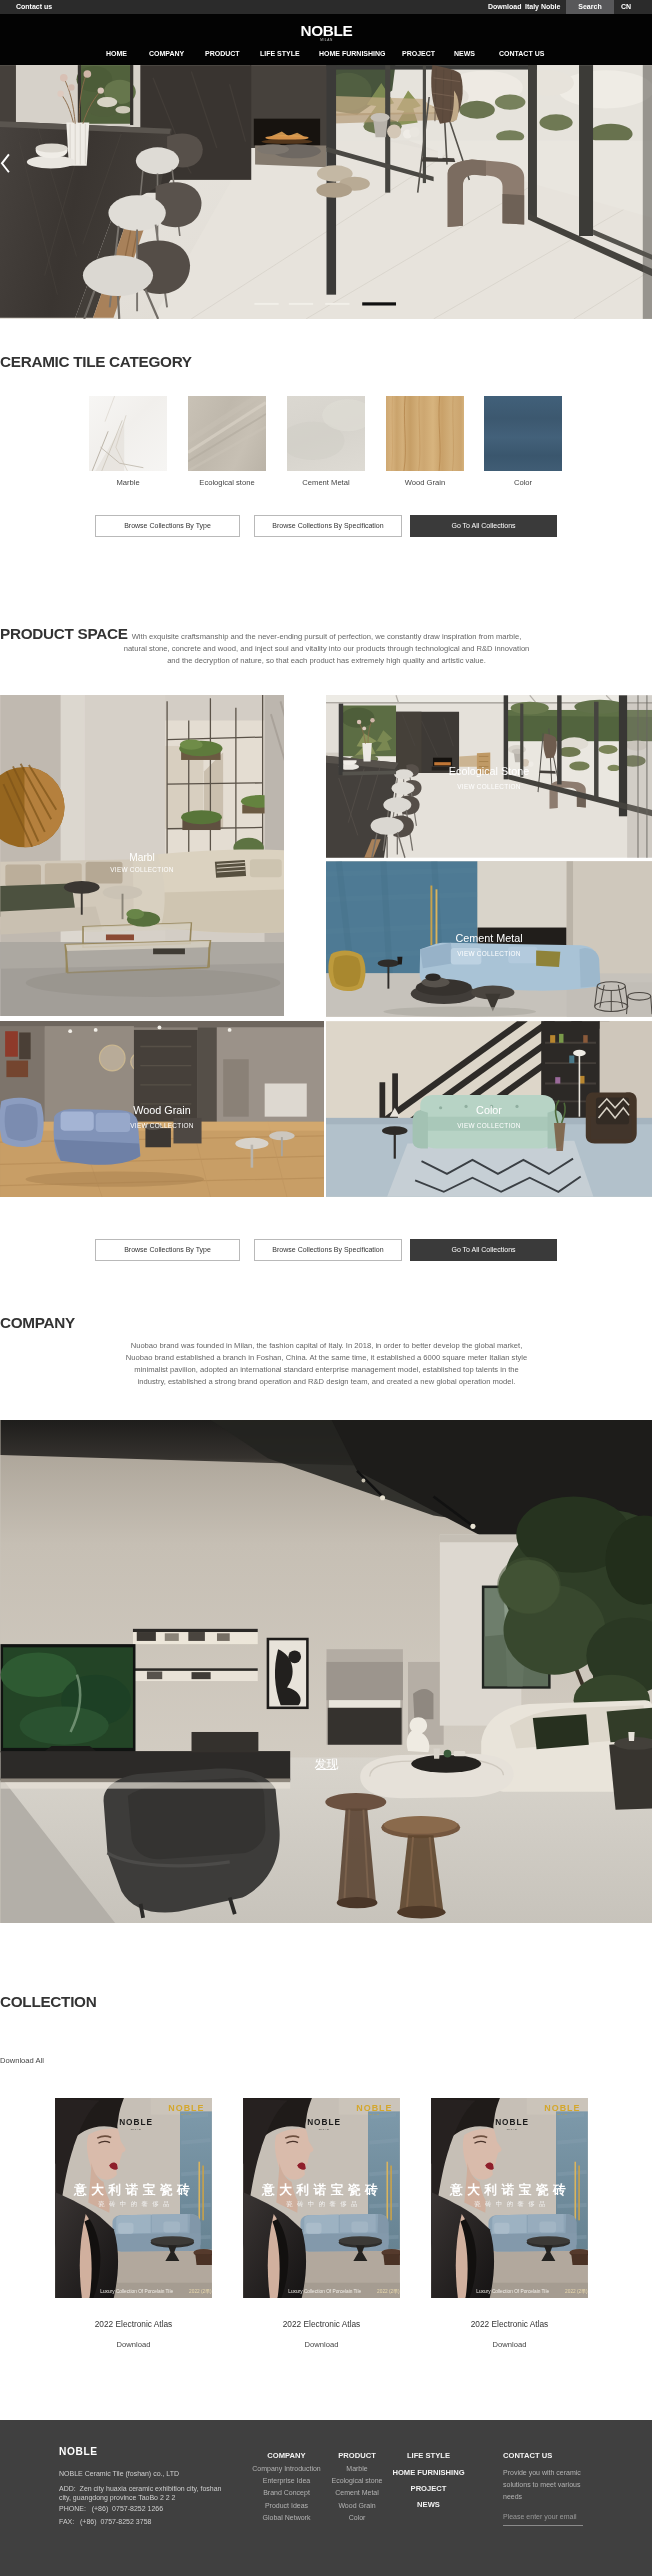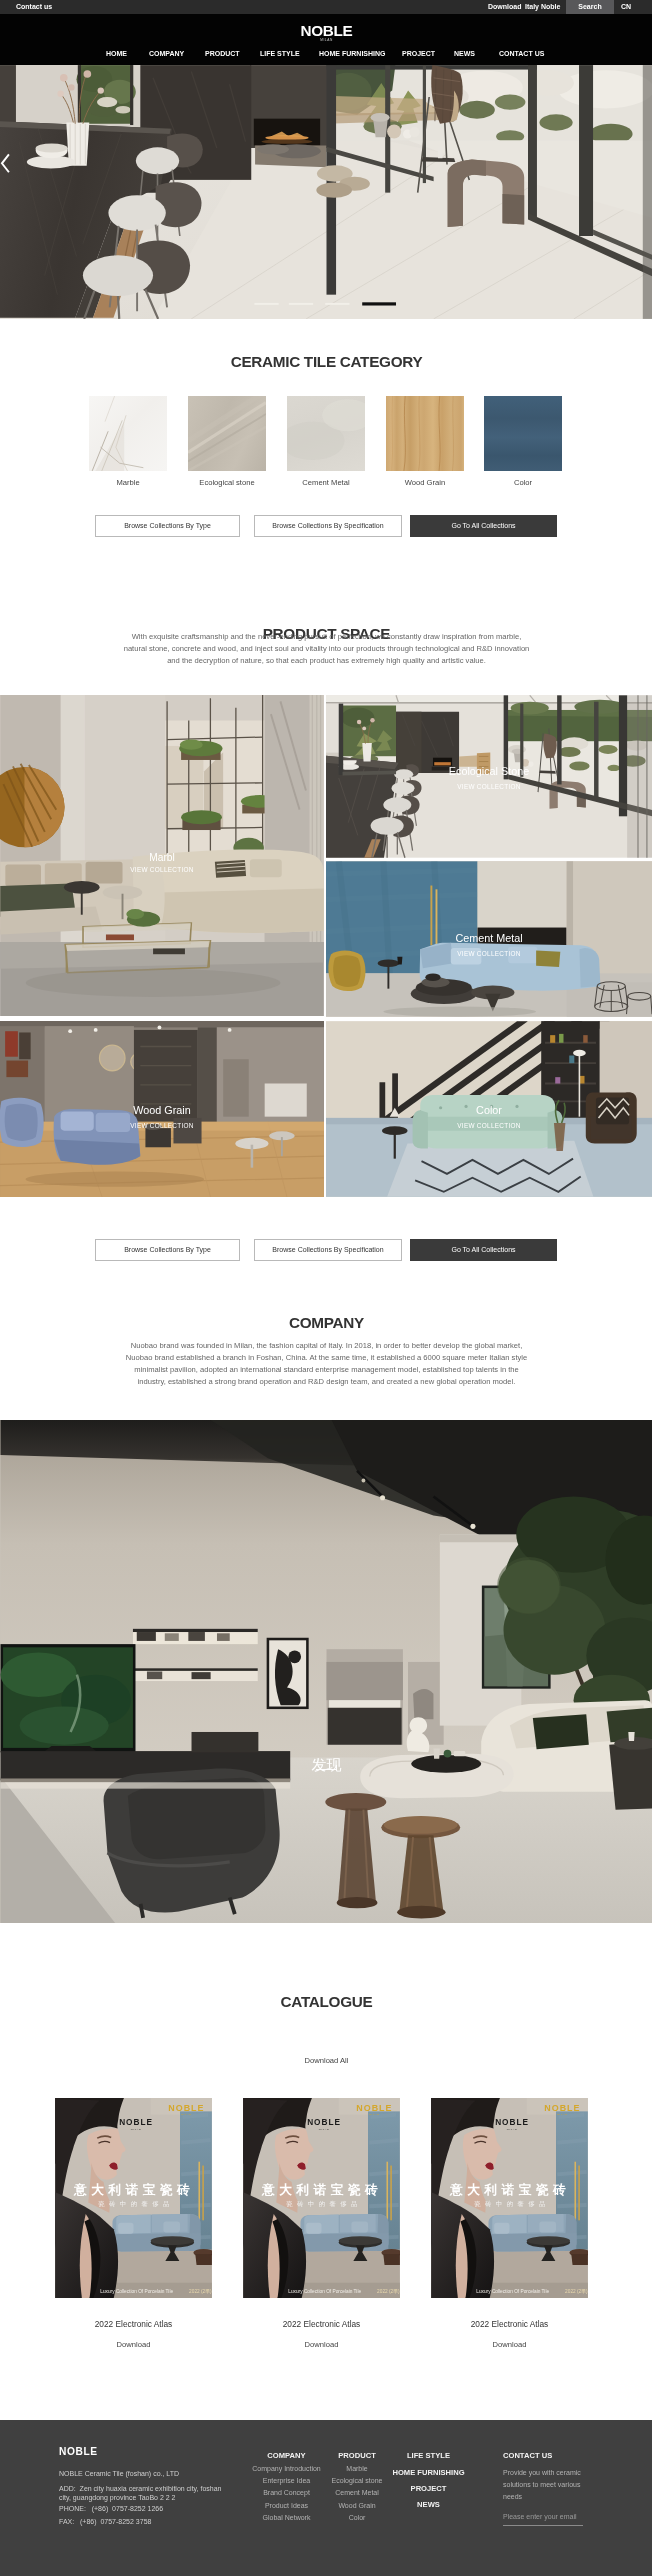--- a/index.html
+++ b/index.html
@@ -1,20 +1,20 @@
 <!DOCTYPE html>
 <html style="font-size:10.2px"><head>
 <meta charset="utf-8">
 <style>
   * { margin:0; padding:0; box-sizing:border-box; }
   html,body { background:#fff; }
   body { font-family:"Liberation Sans", sans-serif; }
   #page { position:relative; width:653px; height:2576px; margin:0 auto; overflow:hidden; background:#fff; }
   .abs { position:absolute; }
-  .ctr { text-align:center; }
+  .ctr { }
   .h1 { font-size:15.3px; font-weight:bold; color:#333; letter-spacing:-0.3px; }
   .para { font-size:7.6px; color:#666; line-height:12px; text-align:center; }
   .sw { top:0; width:78px; height:75px; overflow:hidden; }
   .swl { top:82px; width:78px; text-align:center; font-size:7.6px; color:#444; }
   .btn-light { top:0; height:21.7px; background:#fff; border:0.6px solid #b9b9b9; color:#333; font-size:7px; text-align:center; line-height:20.4px; }
   .btn-dark { top:0; height:21.7px; background:#3a3a3a; color:#fff; font-size:7px; text-align:center; line-height:21.7px; }
   .ovl-t { position:absolute; width:100%; text-align:center; color:#fff; font-size:10.2px; }
   .ovl-v { position:absolute; width:100%; text-align:center; color:#fff; font-size:6.4px; letter-spacing:0.3px; }
   .card { position:absolute; top:0; width:157px; height:200px; overflow:hidden; }
   .cap1 { position:absolute; top:221px; width:157px; text-align:center; font-size:8.3px; color:#333; }
@@ -256,21 +256,21 @@
     <div class="abs btn-light" style="left:95px;width:145px;">Browse Collections By Type</div>
     <div class="abs btn-light" style="left:254px;width:148px;">Browse Collections By Specification</div>
     <div class="abs btn-dark" style="left:410px;width:147px;">Go To All Collections</div>
   </div>
 
   <div class="abs h1 ctr" style="left:0;top:625px;width:653px;">PRODUCT SPACE</div>
   <div class="abs para" style="left:0;top:631px;width:653px;">With exquisite craftsmanship and the never-ending pursuit of perfection, we constantly draw inspiration from marble,<br>natural stone, concrete and wood, and inject soul and vitality into our products through technological and R&amp;D innovation<br>and the decryption of nature, so that each product has extremely high quality and artistic value.</div>
 
   <div class="abs" id="grid" style="left:0;top:695px;width:653px;height:503px;">
 
-    <div class="abs" style="left:0;top:0;width:324px;height:321px;overflow:hidden;">
+    <div class="abs" style="left:0;top:0;width:284px;height:321px;overflow:hidden;">
       <svg width="324" height="321" viewBox="0 0 508 504">
         <rect width="508" height="504" fill="#d3cdc5"></rect>
         <rect x="0" y="0" width="95" height="390" fill="#c0b9b0"></rect>
         <rect x="95" y="0" width="38" height="390" fill="#dcd7cf"></rect>
         <rect x="133" y="0" width="126" height="390" fill="#d6d0c8"></rect>
 
         <circle cx="38" cy="176" r="63" fill="#96661f"></circle>
         <path d="M38 113 A63 63 0 0 1 38 239 Z" fill="#b5803d"></path>
         <path d="M10 120 L60 230 M20 112 L70 215 M32 108 L80 195 M5 140 L50 238 M45 110 L88 180" stroke="#7c5218" stroke-width="3" fill="none" opacity="0.7"></path>
 
@@ -742,25 +742,25 @@
     <path d="M648 655 L638 770 M674 655 L684 770" stroke="#7e6147" stroke-width="3" fill="none"></path>
     <ellipse cx="661" cy="773" rx="38" ry="10" fill="#4e3928"></ellipse>
 
     <path d="M162 600 C160 578, 180 562, 215 556 L330 548 C380 545, 420 556, 432 580 L438 640 C442 690, 420 730, 380 750 L280 772 C240 778, 205 768, 190 740 L168 680 Z" fill="#3d3c3a"></path>
     <path d="M200 590 C220 576, 260 568, 300 566 L380 562 C400 562, 412 572, 414 588 L416 640 C416 660, 404 674, 384 680 L250 690 C226 690, 210 678, 206 658 Z" fill="#343331"></path>
     <path d="M168 680 C200 700, 280 706, 360 694" stroke="#4c4b49" stroke-width="5" fill="none"></path>
     <path d="M220 760 L224 782 M360 750 L368 776" stroke="#2b2a28" stroke-width="6"></path>
 
     <rect x="0" y="569" width="455" height="10" fill="#e5e0d6" opacity="0.7"></rect>
   </svg>
-  <div class="abs" style="left:0;top:336px;width:653px;text-align:center;color:#fff;font-size:15px;">发现</div>
+  <div class="abs" style="left:0;top:336px;width:653px;text-align:center;color:#fff;font-size:12px;">发现</div>
   <div class="abs" style="left:316px;top:349px;width:20.4px;height:1.3px;background:#fff;"></div>
   </div>
 
-  <div class="abs h1 ctr" style="left:0;top:1993px;width:653px;">CATALOGUE</div>
+  <div class="abs h1 ctr" style="left:0;top:1993px;width:653px;">COLLECTION</div>
   <div class="abs ctr" style="left:0;top:2056px;width:653px;font-size:7.6px;color:#444;">Download All</div>
   <div class="abs" id="cards" style="left:0;top:2098px;width:653px;height:255px;">
     <div class="card" style="left:55px;">
       <svg width="157" height="200" viewBox="0 0 246 314">
         <defs>
           <linearGradient id="bluepnl" x1="0" y1="0" x2="0" y2="1">
             <stop offset="0" stop-color="#7d99aa"></stop>
               <stop offset="1" stop-color="#64808f"></stop>
           </linearGradient>
           <linearGradient id="dkb" x1="0" y1="0" x2="1" y2="1">

